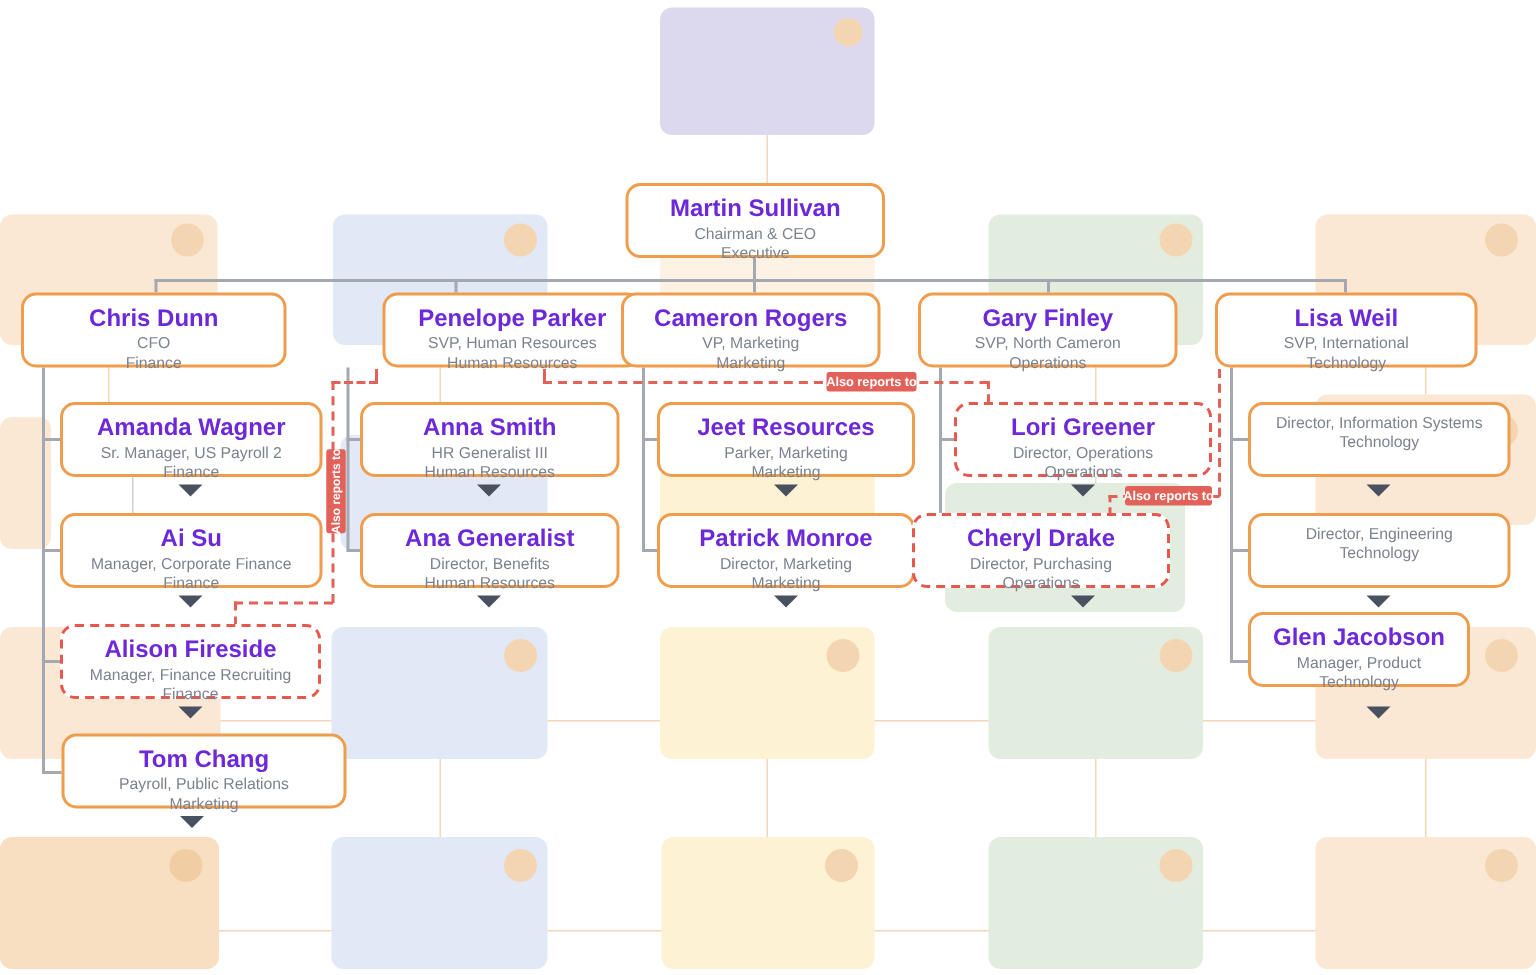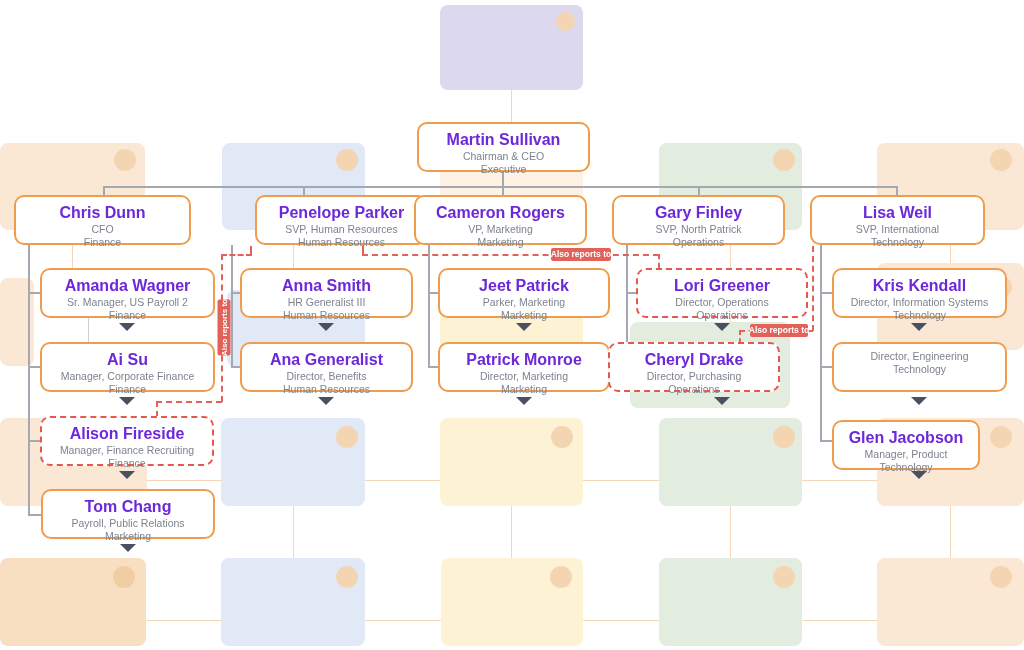--- a/index.html
+++ b/index.html
@@ -160,21 +160,21 @@
     <div class="rl">SVP, Human Resources</div>
     <div class="rl">Human Resources</div>
   </div>
   <div class="card" style="left:414px;top:195px;width:173px;">
     <div class="nm">Cameron Rogers</div>
     <div class="rl">VP, Marketing</div>
     <div class="rl">Marketing</div>
   </div>
   <div class="card" style="left:612px;top:195px;width:173px;">
     <div class="nm">Gary Finley</div>
-    <div class="rl">SVP, North Patrick</div>
+    <div class="rl">SVP, North Cameron</div>
     <div class="rl">Operations</div>
   </div>
   <div class="card" style="left:810px;top:195px;width:175px;">
     <div class="nm">Lisa Weil</div>
     <div class="rl">SVP, International</div>
     <div class="rl">Technology</div>
   </div>
 
   <div class="card" style="left:40px;top:268px;width:175px;">
     <div class="nm">Amanda Wagner</div>
@@ -184,39 +184,39 @@
   <div class="card" style="left:40px;top:342px;width:175px;">
     <div class="nm">Ai Su</div>
     <div class="rl">Manager, Corporate Finance</div>
     <div class="rl">Finance</div>
   </div>
   <div class="card dashed" style="left:40px;top:416px;width:174px;">
     <div class="nm">Alison Fireside</div>
     <div class="rl">Manager, Finance Recruiting</div>
     <div class="rl">Finance</div>
   </div>
-  <div class="card" style="left:41px;top:489px;width:174px;">
+  <div class="card" style="left:41px;top:489px;width:190px;">
     <div class="nm">Tom Chang</div>
     <div class="rl">Payroll, Public Relations</div>
     <div class="rl">Marketing</div>
   </div>
 
   <div class="card" style="left:240px;top:268px;width:173px;">
     <div class="nm">Anna Smith</div>
     <div class="rl">HR Generalist III</div>
     <div class="rl">Human Resources</div>
   </div>
   <div class="card" style="left:240px;top:342px;width:173px;">
     <div class="nm">Ana Generalist</div>
     <div class="rl">Director, Benefits</div>
     <div class="rl">Human Resources</div>
   </div>
 
   <div class="card" style="left:438px;top:268px;width:172px;">
-    <div class="nm">Jeet Patrick</div>
+    <div class="nm">Jeet Resources</div>
     <div class="rl">Parker, Marketing</div>
     <div class="rl">Marketing</div>
   </div>
   <div class="card" style="left:438px;top:342px;width:172px;">
     <div class="nm">Patrick Monroe</div>
     <div class="rl">Director, Marketing</div>
     <div class="rl">Marketing</div>
   </div>
 
   <div class="card dashed" style="left:636px;top:268px;width:172px;">
@@ -224,29 +224,28 @@
     <div class="rl">Director, Operations</div>
     <div class="rl">Operations</div>
   </div>
   <div class="card dashed" style="left:608px;top:342px;width:172px;">
     <div class="nm">Cheryl Drake</div>
     <div class="rl">Director, Purchasing</div>
     <div class="rl">Operations</div>
   </div>
 
   <div class="card" style="left:832px;top:268px;width:175px;">
-    <div class="nm">Kris Kendall</div>
     <div class="rl">Director, Information Systems</div>
     <div class="rl">Technology</div>
   </div>
   <div class="card" style="left:832px;top:342px;width:175px;">
     <div class="rl">Director, Engineering</div>
     <div class="rl">Technology</div>
   </div>
-  <div class="card" style="left:832px;top:420px;width:148px;">
+  <div class="card" style="left:832px;top:408px;width:148px;">
     <div class="nm">Glen Jacobson</div>
     <div class="rl">Manager, Product</div>
     <div class="rl">Technology</div>
   </div>
 
   <div class="arr" style="left:119px;top:323px;"></div>
   <div class="arr" style="left:119px;top:397px;"></div>
   <div class="arr" style="left:119px;top:471px;"></div>
   <div class="arr" style="left:120px;top:544px;"></div>
   <div class="arr" style="left:318px;top:323px;"></div>

